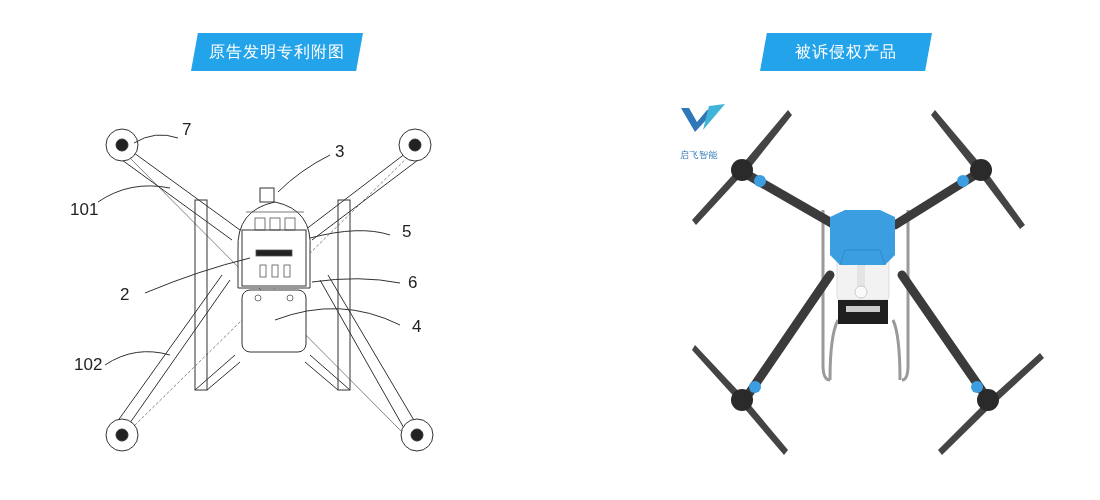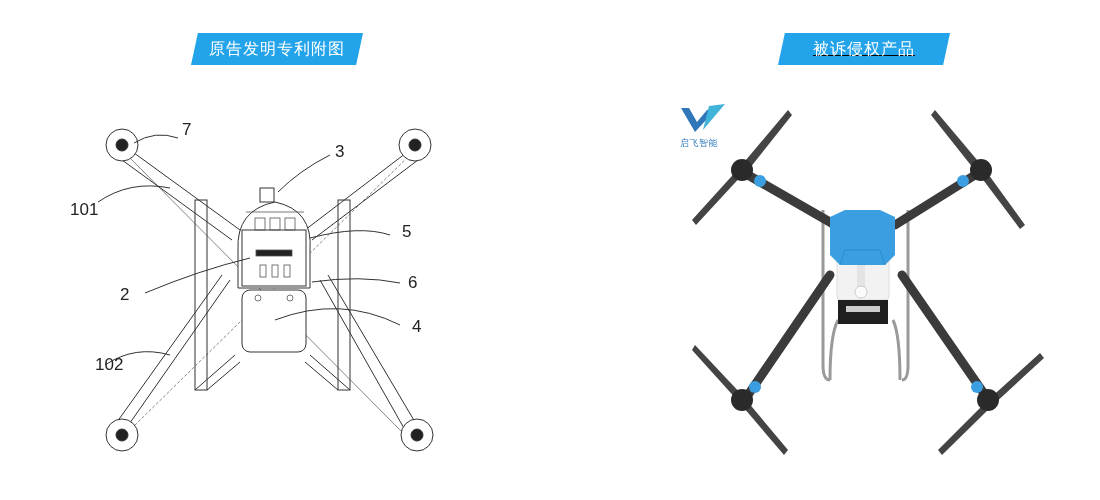--- a/index.html
+++ b/index.html
@@ -1,28 +1,28 @@
 <!DOCTYPE html>
 <html><head>
 <meta charset="utf-8">
 <style>
   html, body { margin:0; padding:0; background:#ffffff; }
   body { width:1100px; height:500px; position:relative; overflow:hidden;
          font-family:"DejaVu Sans", "Liberation Sans", sans-serif; }
-  .banner { position:absolute; top:33px; height:32px; display:flex; align-items:center; justify-content:center; }
+  .banner { position:absolute; top:33px; height:38px; display:flex; align-items:center; justify-content:center; }
   .banner .bg { position:absolute; inset:0; background:#23a3ea; clip-path:polygon(4% 0, 100% 0, 96% 100%, 0 100%); }
   .banner span { position:relative; color:#ffffff; font-size:16px; letter-spacing:1px; }
   #banner-left { left:191px; width:172px; }
-  #banner-right { left:778px; width:172px;text-decoration:underline; }
+  #banner-right { left:760px; width:172px; }
   .panel { position:absolute; }
   #patent-panel { left:60px; top:100px; width:400px; height:380px; }
   #product-panel { left:680px; top:95px; width:380px; height:380px; }
   .callout { position:absolute; font-size:17px; color:#222; font-family:"Liberation Sans", sans-serif; }
   #logo { position:absolute; left:673px; top:100px; width:60px; height:50px; }
-  #logo-text { position:absolute; left:680px; top:137px; font-size:9px; color:#2f77b9; letter-spacing:0.5px; }
+  #logo-text { position:absolute; left:680px; top:149px; font-size:9px; color:#2f77b9; letter-spacing:0.5px; }
 </style>
 </head>
 <body>
 
 <div id="banner-left" class="banner">
   <div class="bg"></div>
   <span>原告发明专利附图</span>
 </div>
 
 <div id="banner-right" class="banner">
@@ -88,21 +88,21 @@
       <path d="M45 265 Q75 245 110 255"></path>
     </g>
   </svg>
   <span class="callout" style="left:122px;top:20px;">7</span>
   <span class="callout" style="left:275px;top:42px;">3</span>
   <span class="callout" style="left:10px;top:100px;">101</span>
   <span class="callout" style="left:342px;top:122px;">5</span>
   <span class="callout" style="left:60px;top:185px;">2</span>
   <span class="callout" style="left:348px;top:173px;">6</span>
   <span class="callout" style="left:352px;top:217px;">4</span>
-  <span class="callout" style="left:35px;top:255px;">102</span>
+  <span class="callout" style="left:14px;top:255px;">102</span>
 </div>
 
 <div id="product-panel" class="panel">
   <svg width="380" height="380" viewBox="0 0 380 380">
 
     <g fill="none" stroke="#9a9a9a" stroke-width="3">
       <path d="M143 115 L143 270 Q143 285 150 285"></path>
       <path d="M228 115 L228 270 Q228 285 222 285"></path>
       <path d="M158 225 Q150 240 150 285"></path>
       <path d="M213 225 Q220 240 220 285"></path>

